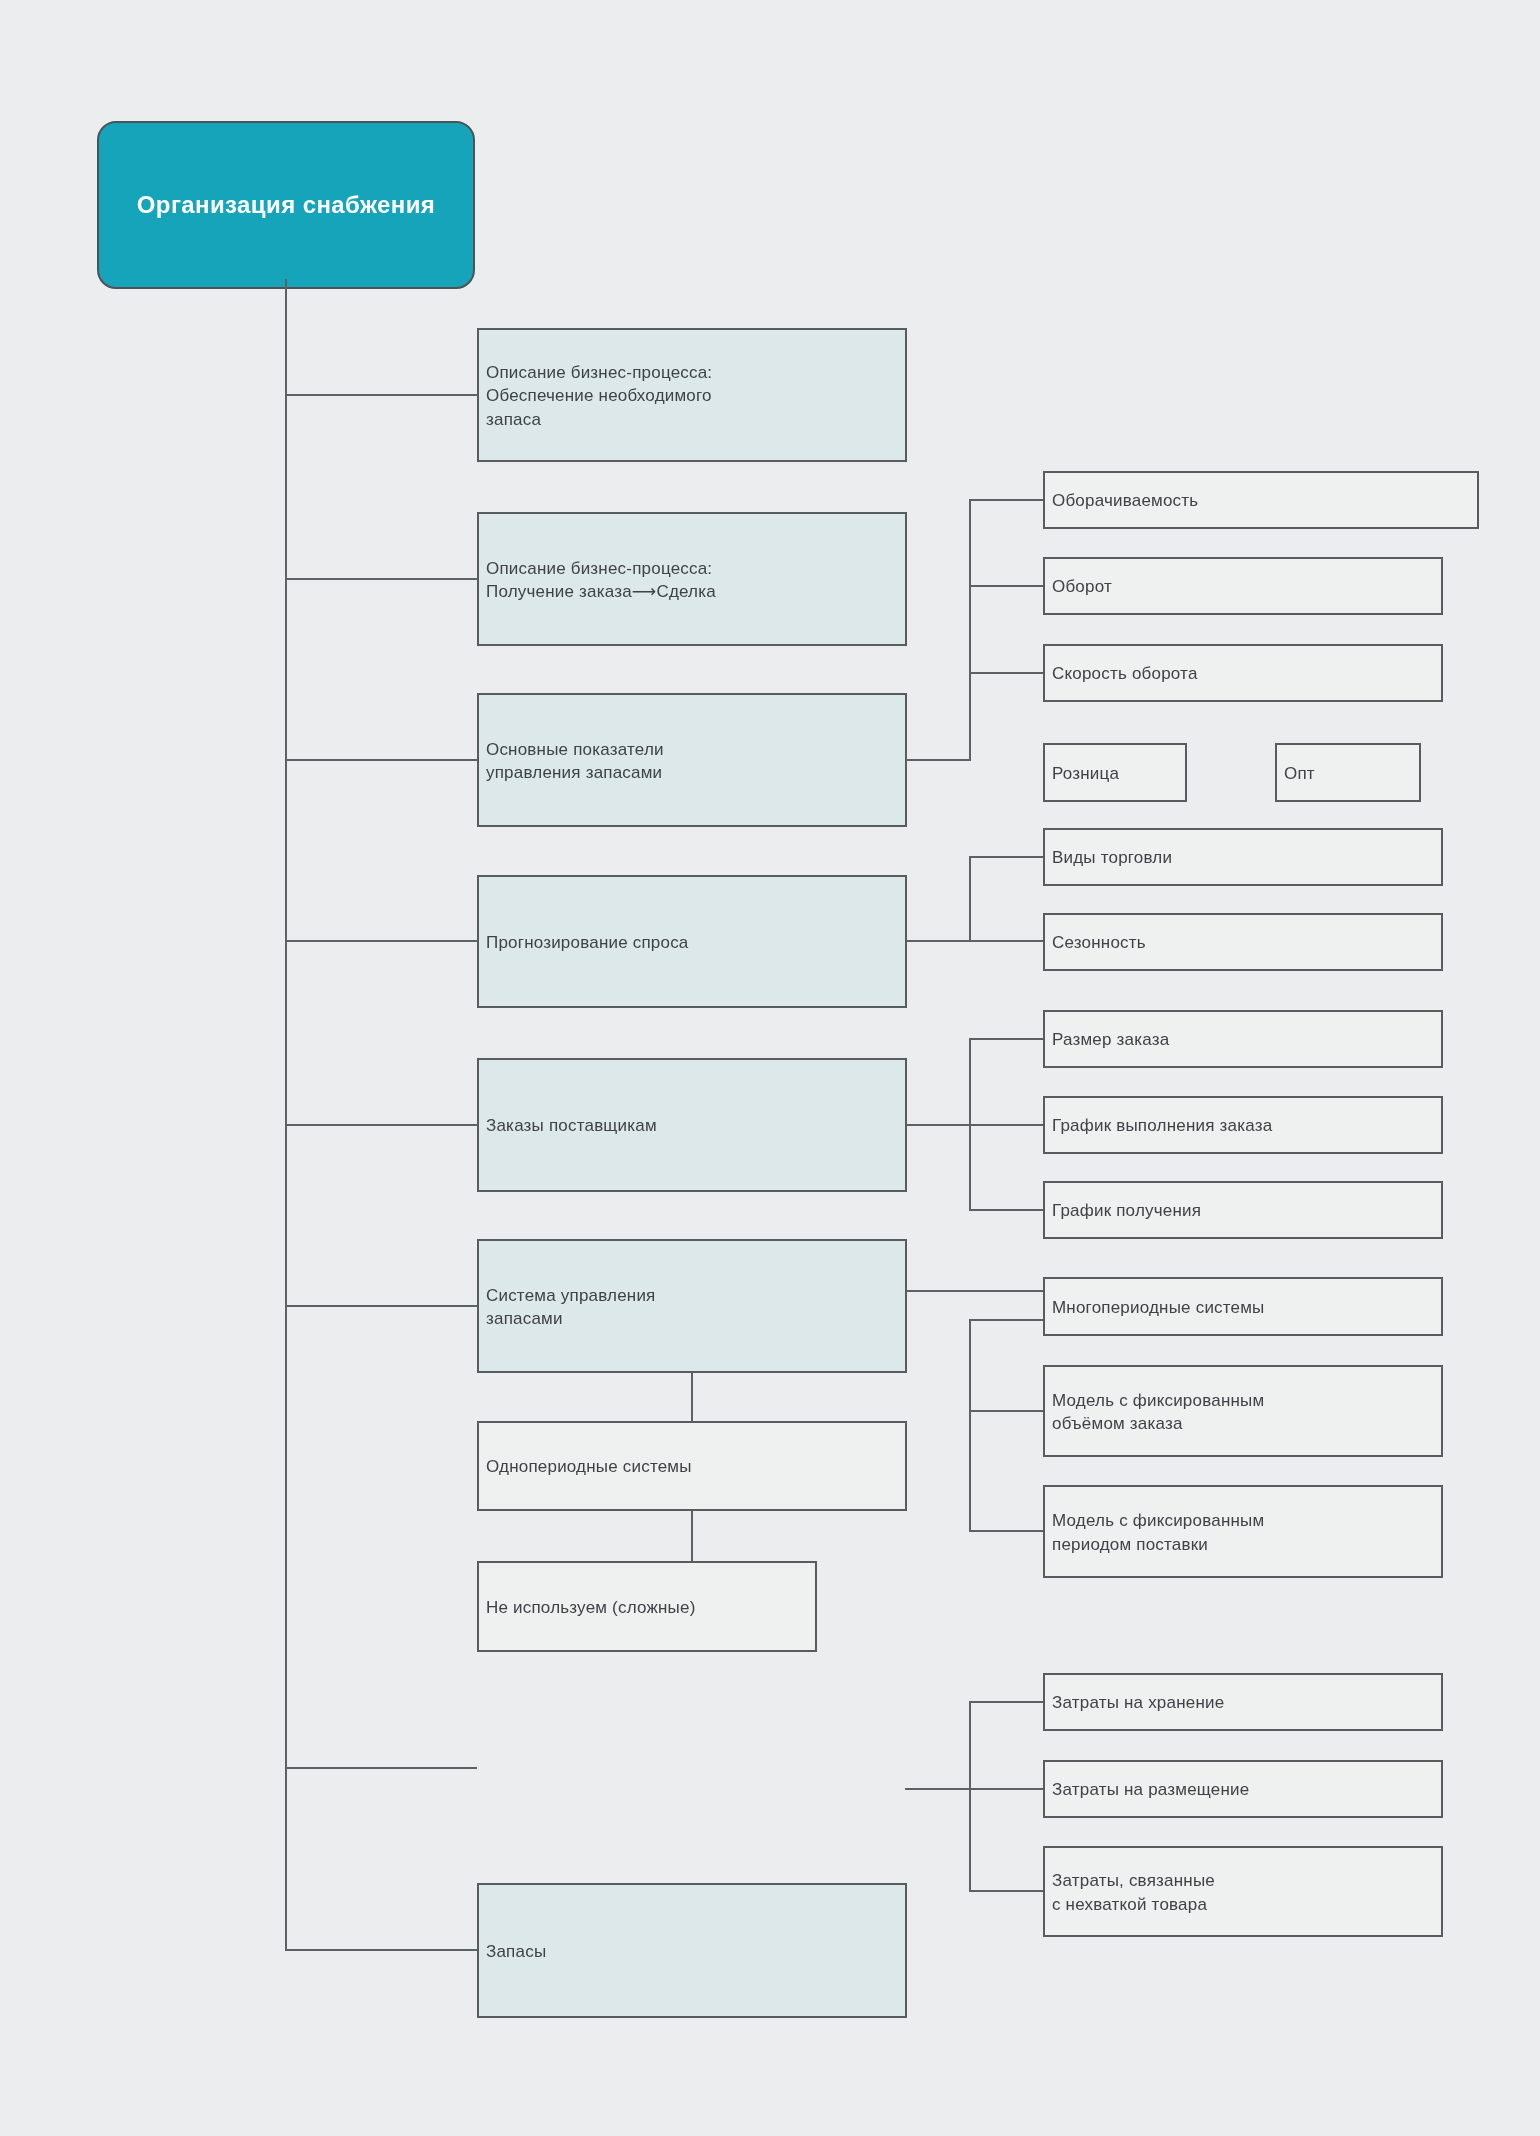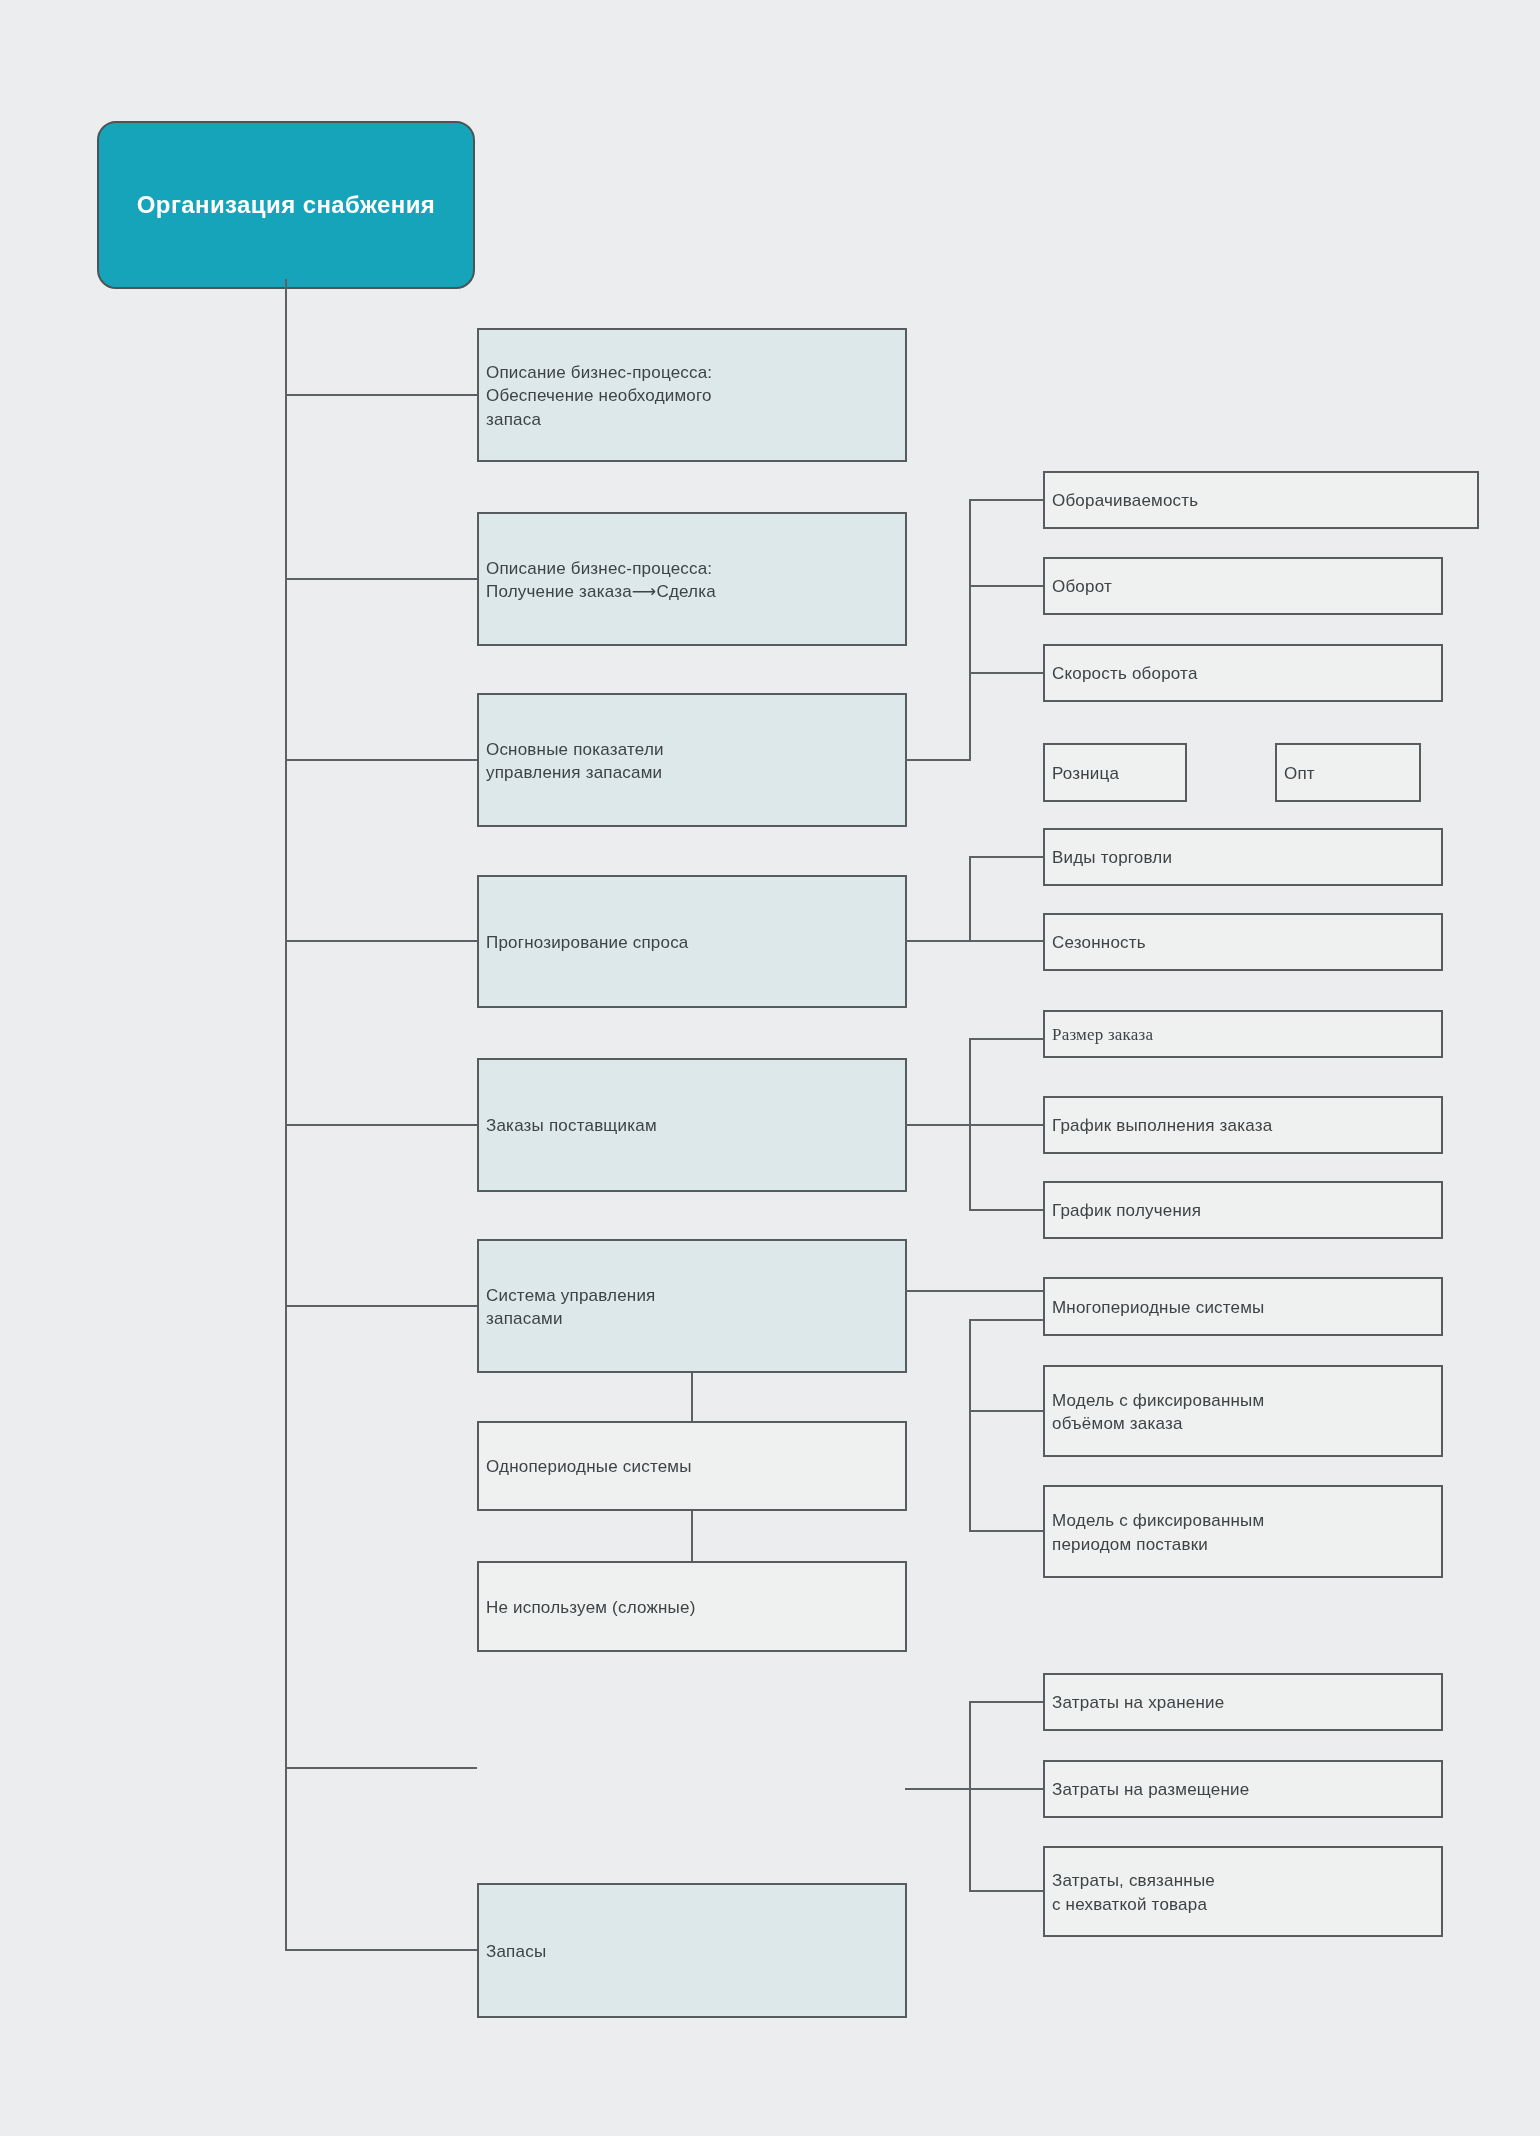--- a/index.html
+++ b/index.html
@@ -53,21 +53,21 @@
 запаса</div>
   <div class="box cat" style="left:477px; top:512px;  width:430px; height:134px;">Описание бизнес-процесса:
 Получение заказа⟶Сделка</div>
   <div class="box cat" style="left:477px; top:693px;  width:430px; height:134px;">Основные показатели
 управления запасами</div>
   <div class="box cat" style="left:477px; top:875px;  width:430px; height:133px;">Прогнозирование спроса</div>
   <div class="box cat" style="left:477px; top:1058px; width:430px; height:134px;">Заказы поставщикам</div>
   <div class="box cat" style="left:477px; top:1239px; width:430px; height:134px;">Система управления
 запасами</div>
   <div class="box leaf" style="left:477px; top:1421px; width:430px; height:90px;">Однопериодные системы</div>
-  <div class="box leaf" style="left:477px; top:1561px; width:430px; height:91px;">Не используем (сложные)</div>
+  <div class="box leaf" style="left:477px; top:1561px; width:340px; height:91px;">Не используем (сложные)</div>
   <div class="box cat" style="left:477px; top:1883px; width:430px; height:135px;">Запасы</div>
 
   <div class="vline" style="left:691px; top:1373px; height:48px;"></div>
   <div class="vline" style="left:691px; top:1511px; height:50px;"></div>
 
   <div class="hline" style="left:905px; top:759px; width:66px;"></div>
   <div class="vline" style="left:969px; top:499px; height:262px;"></div>
   <div class="hline" style="left:969px; top:499px; width:74px;"></div>
   <div class="hline" style="left:969px; top:585px; width:74px;"></div>
   <div class="hline" style="left:969px; top:672px; width:74px;"></div>
@@ -81,21 +81,21 @@
   <div class="hline" style="left:905px; top:940px; width:138px;"></div>
   <div class="vline" style="left:969px; top:856px; height:86px;"></div>
   <div class="hline" style="left:969px; top:856px; width:74px;"></div>
   <div class="box leaf" style="left:1043px; top:828px; width:400px; height:58px;">Виды торговли</div>
   <div class="box leaf" style="left:1043px; top:913px; width:400px; height:58px;">Сезонность</div>
 
   <div class="hline" style="left:905px; top:1124px; width:138px;"></div>
   <div class="vline" style="left:969px; top:1038px; height:173px;"></div>
   <div class="hline" style="left:969px; top:1038px; width:74px;"></div>
   <div class="hline" style="left:969px; top:1209px; width:74px;"></div>
-  <div class="box leaf" style="left:1043px; top:1010px; width:400px; height:48px;font-family:Liberation Serif, serif;">Размер заказа</div>
+  <div class="box leaf" style="left:1043px; top:1010px; width:400px; height:58px;">Размер заказа</div>
   <div class="box leaf" style="left:1043px; top:1096px; width:400px; height:58px;">График выполнения заказа</div>
   <div class="box leaf" style="left:1043px; top:1181px; width:400px; height:58px;">График получения</div>
 
   <div class="hline" style="left:905px; top:1290px; width:138px;"></div>
   <div class="hline" style="left:969px; top:1319px; width:74px;"></div>
   <div class="vline" style="left:969px; top:1319px; height:213px;"></div>
   <div class="hline" style="left:969px; top:1410px; width:74px;"></div>
   <div class="hline" style="left:969px; top:1530px; width:74px;"></div>
   <div class="box leaf" style="left:1043px; top:1277px; width:400px; height:59px;">Многопериодные системы</div>
   <div class="box leaf" style="left:1043px; top:1365px; width:400px; height:92px;">Модель с фиксированным

